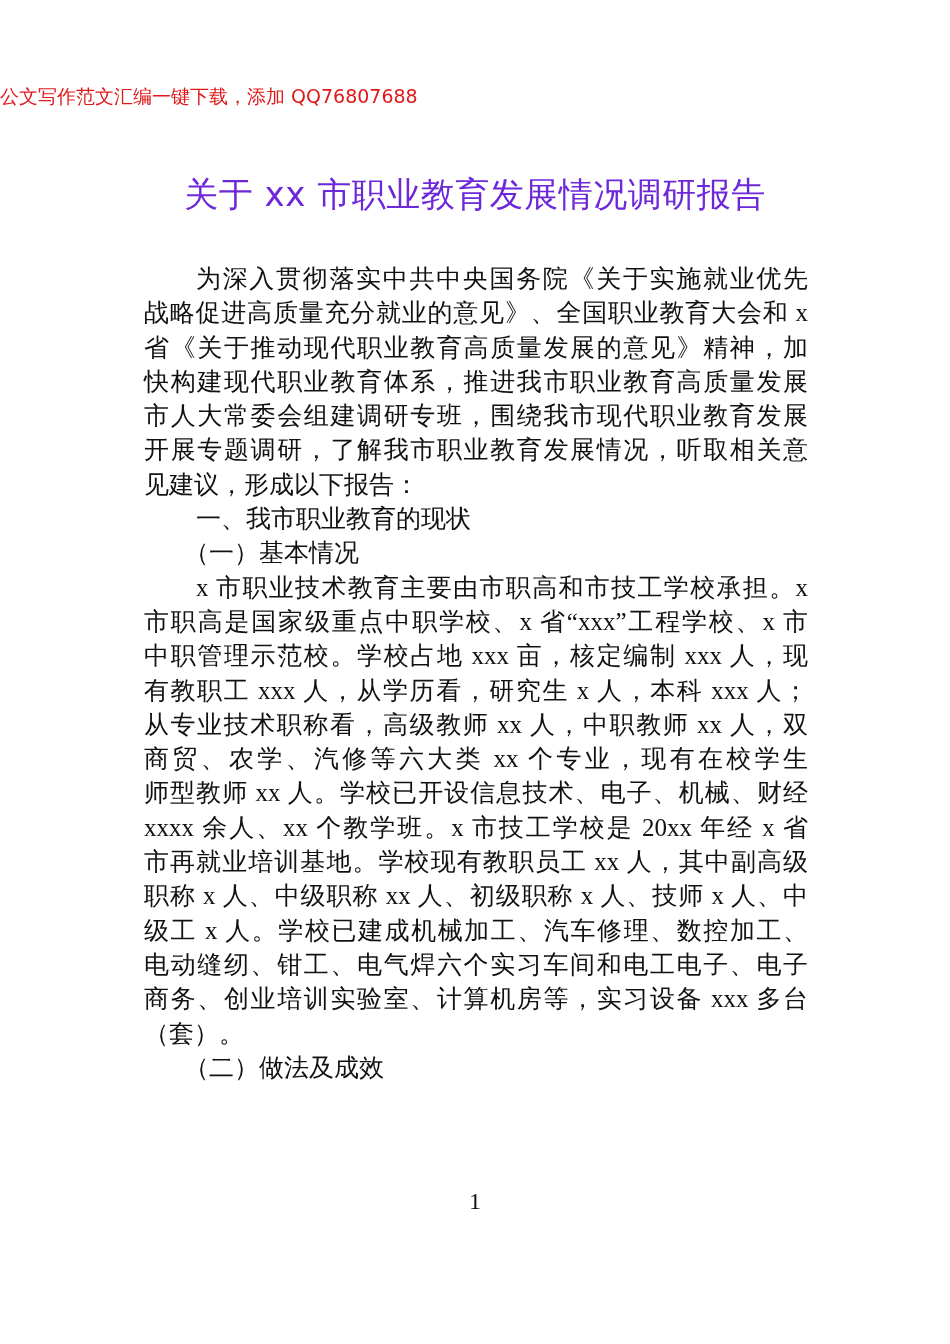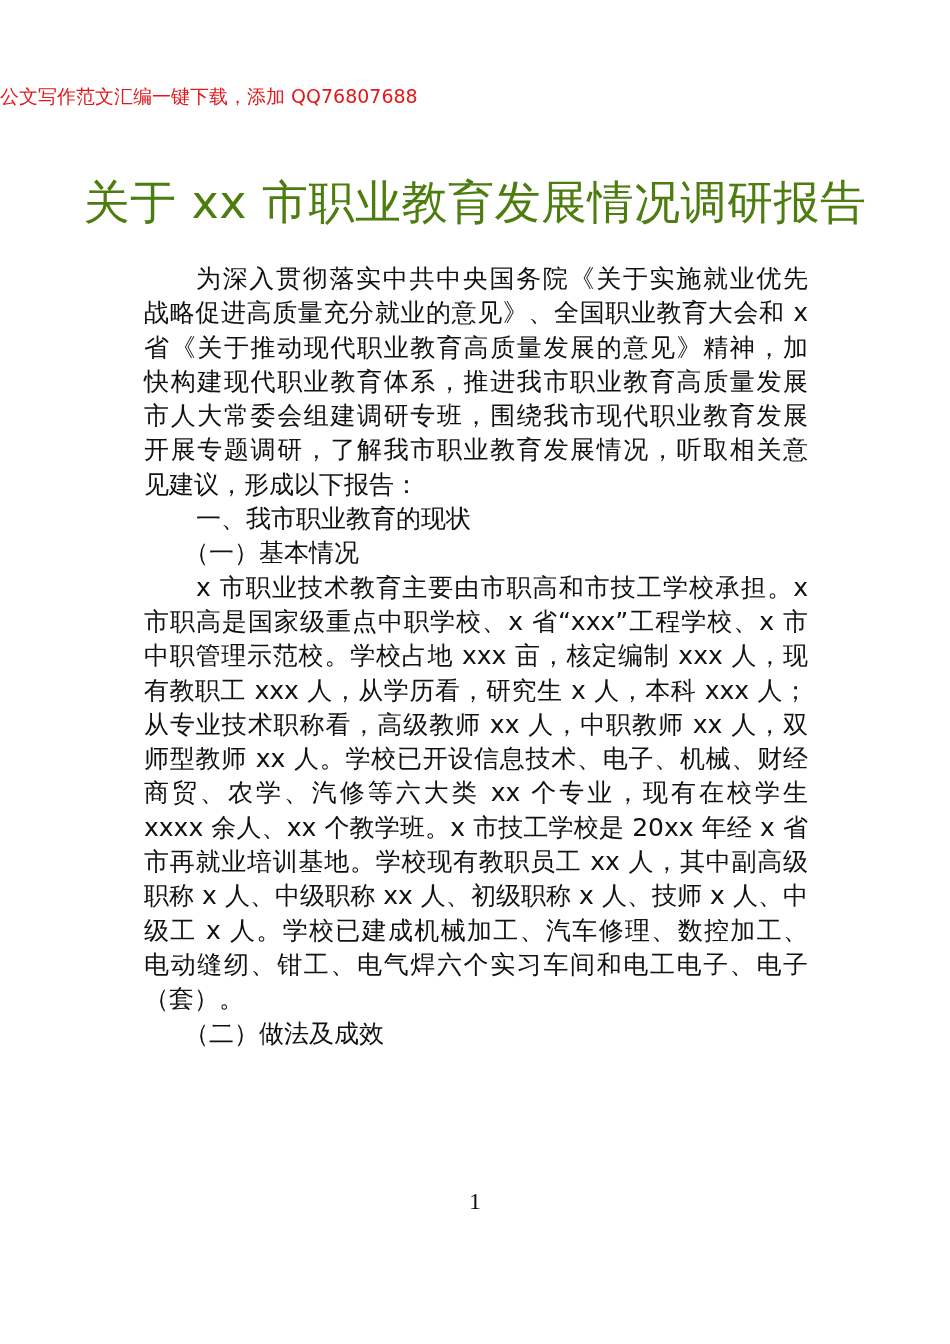--- a/index.html
+++ b/index.html
@@ -1,24 +1,24 @@
 <!DOCTYPE html>
 <html><head>
 <meta charset="utf-8">
 <style>
   html, body { margin: 0; padding: 0; background: #ffffff; }
   body { width: 950px; height: 1344px; position: relative; overflow: hidden;
          font-family: "DejaVu Sans", "Liberation Sans", sans-serif; color: #111; }
   .banner { position: absolute; top: 84px; left: 0; width: 950px; text-align: left;
             color: #e0191b; font-size: 19px; letter-spacing: 0px; }
   .title { position: absolute; top: 172px; left: 0; width: 950px; text-align: center;
-           font-size: 46px; color: #4d7c0f; letter-spacing: 0.5px; }
+           font-size: 34px; color: #6d28d9; letter-spacing: 0.5px; }
   .body { position: absolute; top: 262px; left: 144px; width: 664px; }
   .line { height: 34.3px; line-height: 34.3px; font-size: 25px; white-space: nowrap;
-          overflow: visible; text-align: justify; text-align-last: justify; }
+          overflow: visible; text-align: justify; text-align-last: justify; font-family: Liberation Serif, serif; }
   .line.last { text-align-last: left; }
   .indent { padding-left: 52px; }
   .pagenum { position: absolute; top: 1188px; left: 0; width: 950px; text-align: center;
              font-family: "Liberation Serif", "DejaVu Serif", serif; font-size: 24px; color: #111; }
 </style>
 </head>
 <body>
 
 <div class="banner">公文写作范文汇编一键下载，添加 QQ76807688</div>
 
@@ -32,24 +32,25 @@
   <div class="line">市人大常委会组建调研专班，围绕我市现代职业教育发展</div>
   <div class="line">开展专题调研，了解我市职业教育发展情况，听取相关意</div>
   <div class="line last">见建议，形成以下报告：</div>
   <div class="line indent last">一、我市职业教育的现状</div>
   <div class="line indent last" style="padding-left:40px">（一）基本情况</div>
   <div class="line indent">x 市职业技术教育主要由市职高和市技工学校承担。x</div>
   <div class="line">市职高是国家级重点中职学校、x 省“xxx”工程学校、x 市</div>
   <div class="line">中职管理示范校。学校占地 xxx 亩，核定编制 xxx 人，现</div>
   <div class="line">有教职工 xxx 人，从学历看，研究生 x 人，本科 xxx 人；</div>
   <div class="line">从专业技术职称看，高级教师 xx 人，中职教师 xx 人，双</div>
+  <div class="line">商贸、农学、汽修等六大类 xx 个专业，现有在校学生</div>
   <div class="line">师型教师 xx 人。学校已开设信息技术、电子、机械、财经</div>
-  <div class="line">商贸、农学、汽修等六大类 xx 个专业，现有在校学生</div>
   <div class="line">xxxx 余人、xx 个教学班。x 市技工学校是 20xx 年经 x 省</div>
   <div class="line">市再就业培训基地。学校现有教职员工 xx 人，其中副高级</div>
   <div class="line">职称 x 人、中级职称 xx 人、初级职称 x 人、技师 x 人、中</div>
   <div class="line">级工 x 人。学校已建成机械加工、汽车修理、数控加工、</div>
   <div class="line">电动缝纫、钳工、电气焊六个实习车间和电工电子、电子</div>
+  <div class="line">商务、创业培训实验室、计算机房等，实习设备 xxx 多台</div>
   <div class="line last">（套）。</div>
   <div class="line indent last" style="padding-left:40px">（二）做法及成效</div>
 </div>
 
 <div class="pagenum">1</div>
 
 </body></html>

